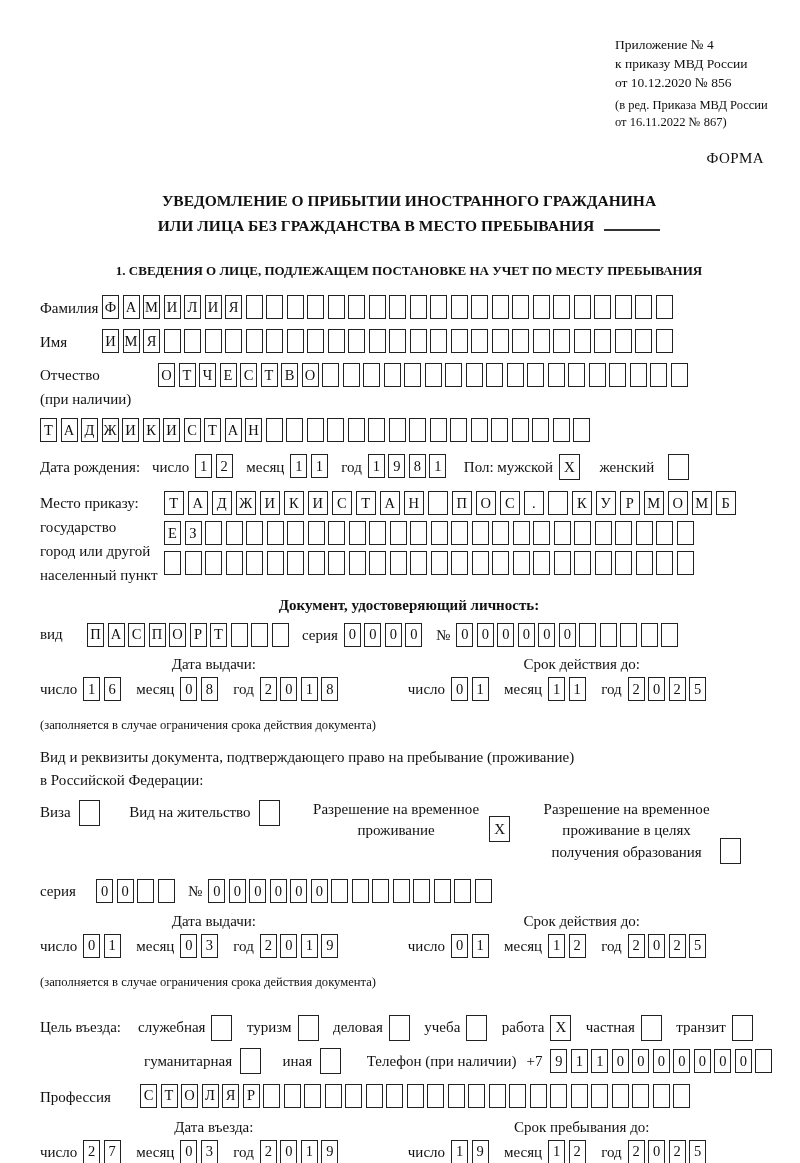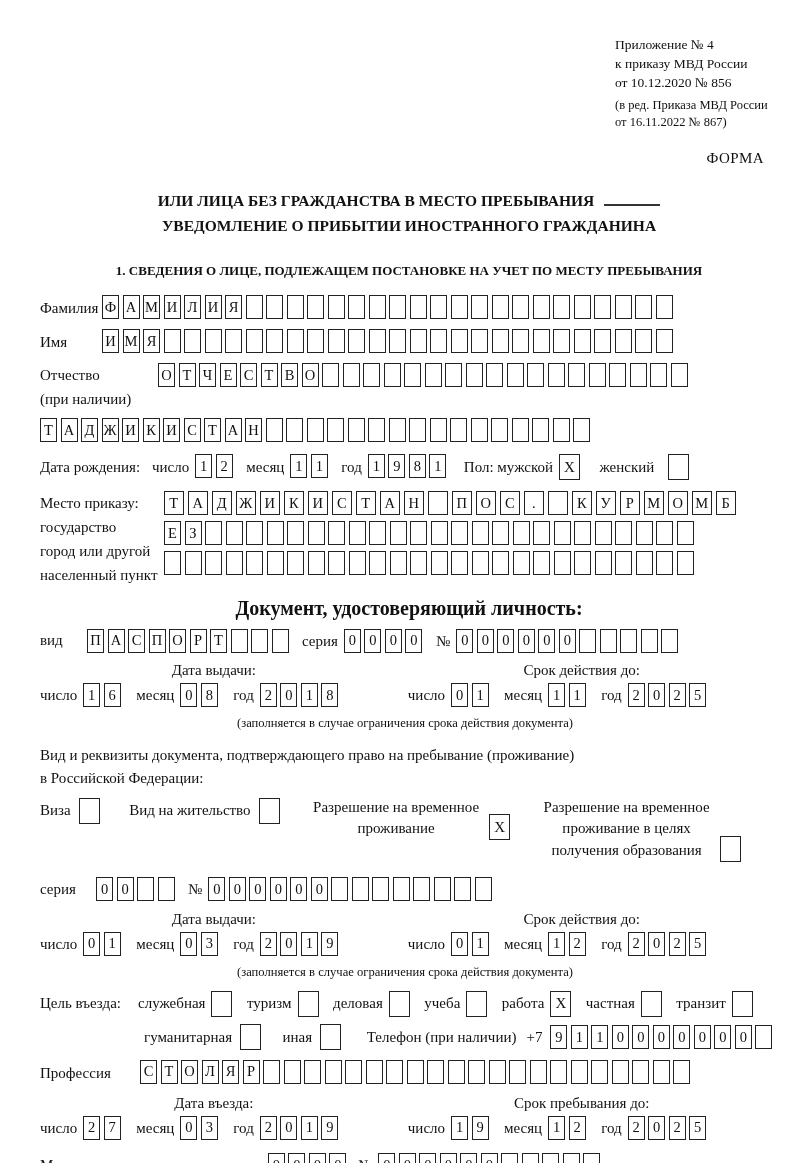--- a/index.html
+++ b/index.html
@@ -23,30 +23,30 @@
   .cell{flex:none;width:17px;height:24px;border:1.5px solid #222;margin-right:3.5px;display:flex;align-items:center;justify-content:center;font-size:14.5px;background:#fff}
   .cells.wide .cell{width:19.5px;margin-right:4.5px}
   .cb{display:inline-flex;flex:none}
   .cb .cell{width:21px;height:26px;font-size:15px}
   .stack>.cells{margin-top:6px}
   .stack>.cells:first-child{margin-top:0}
 
   .inword{flex:none;padding:0 6px 0 10px;line-height:26px}
   .inword.first{padding-left:0}
 
-  .doc-head{text-align:center;font-weight:bold;font-size:20px;margin-top:10px}
+  .doc-head{text-align:center;font-weight:bold;font-size:15px;margin-top:10px}
 
   .dates{display:flex;margin-top:8px}
   .dg-head{text-align:center;padding-left:46px;margin-bottom:3px}
   .dg-row{display:flex;align-items:center}
   .dg-row .w{flex:none;padding:0 6px 0 0;line-height:26px}
   .dg-row .w.mid{padding-left:12px}
   .dg1{margin-left:0}
   .dg2{margin-left:66px}
-  .note-r{text-align:center;font-size:12.6px;margin-top:8px;padding-right:8px}
+  .note-r{text-align:left;font-size:12.6px;margin-top:16px;padding-right:8px}
 
   .plain{margin-top:13px;line-height:1.55}
 
   .opts{display:flex;align-items:flex-start;margin-top:6px}
   .opt{display:flex;align-items:flex-end}
   .opt .t{line-height:27px;padding-right:8px}
   .opt-lines{text-align:center;line-height:1.45;padding-right:10px}.gap26{margin-left:26px}.gap30{margin-left:30px}
 
   .purpose .t{line-height:27px;padding-right:6px}
   .purpose .opt{margin-left:11px}
@@ -67,22 +67,22 @@
     <div>от 10.12.2020 № 856</div>
     <div class="rev">
       <div>(в ред. Приказа МВД России</div>
       <div>от 16.11.2022 № 867)</div>
     </div>
   </div>
 
   <div class="forma">ФОРМА</div>
 
   <div class="title">
+    <div>УВЕДОМЛЕНИЕ О ПРИБЫТИИ ИНОСТРАННОГО ГРАЖДАНИНА</div>
     <div><span>ИЛИ ЛИЦА БЕЗ ГРАЖДАНСТВА В МЕСТО ПРЕБЫВАНИЯ</span><span class="title-underline"></span></div>
-    <div>УВЕДОМЛЕНИЕ О ПРИБЫТИИ ИНОСТРАННОГО ГРАЖДАНИНА</div>
   </div>
 
   <div class="sec-head">1. СВЕДЕНИЯ О ЛИЦЕ, ПОДЛЕЖАЩЕМ ПОСТАНОВКЕ НА УЧЕТ ПО МЕСТУ ПРЕБЫВАНИЯ</div>
 
   <div class="row" style="margin-top:16px">
     <span class="lbl w60">Фамилия</span>
     <span class="cells">
         <span class="cell">Ф</span>
         <span class="cell">А</span>
         <span class="cell">М</span>
@@ -531,21 +531,21 @@
             <span class="cell">2</span>
             <span class="cell">0</span>
             <span class="cell">2</span>
             <span class="cell">5</span>
           </span>
       </div>
     </div>
   </div>
   <div class="note-r">(заполняется в случае ограничения срока действия документа)</div>
 
-  <div class="row purpose" style="margin-top:10px;align-items:center">
+  <div class="row purpose" style="margin-top:24px;align-items:center">
     <span class="t">Цель въезда:</span>
     <span class="opt">
         <span class="t">служебная</span>
         <span class="cb">
           <span class="cell"></span>
         </span>
       </span>
     <span class="opt">
         <span class="t">туризм</span>
         <span class="cb">

